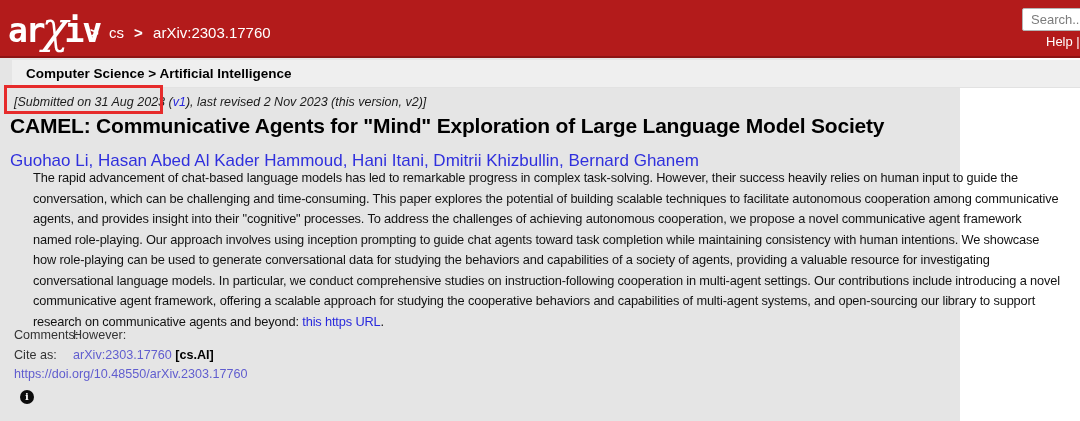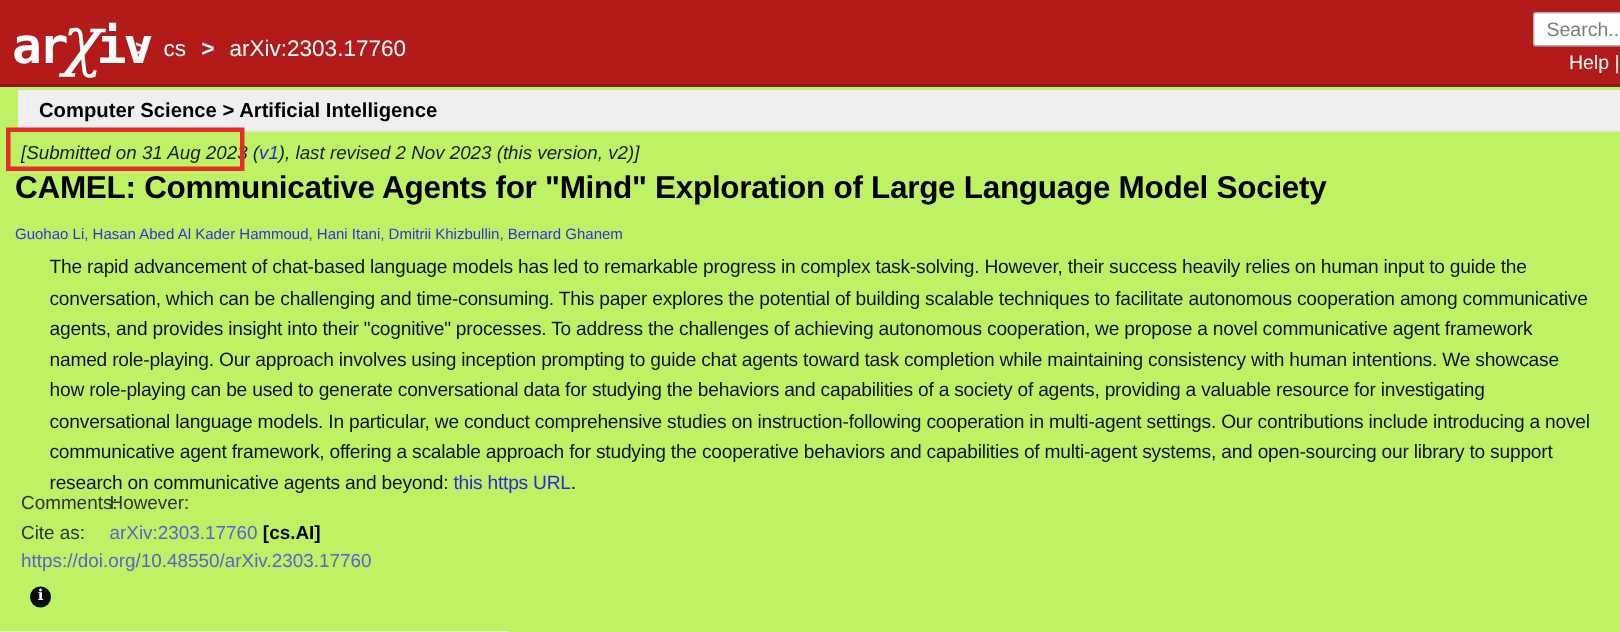--- a/index.html
+++ b/index.html
@@ -1,18 +1,18 @@
 <!DOCTYPE html>
 <html><head>
 <meta charset="utf-8">
 <style>
   * { margin: 0; padding: 0; box-sizing: border-box; }
   html, body { width: 1080px; height: 421px; overflow: hidden; background: #ffffff; }
   body { font-family: "Liberation Sans", sans-serif; position: relative; }
-  .page { position: relative; width: 1080px; height: 421px; background: #bef264; }
+  .page { position: relative; width: 960px; height: 421px; background: #e5e5e5; }
 
   
   .banner {
     position: absolute; left: 0; top: 0; width: 1080px; height: 58px;
     background: #b31b1b; border-bottom: 2px solid #8d1414;
   }
   .logo {
     position: absolute; left: 8px; top: 8px; height: 44px;
     color: #ffffff; white-space: nowrap; display: flex; align-items: center;
   }
@@ -62,21 +62,21 @@
   }
 
   
   .title {
     position: absolute; left: 10px; top: 111px; width: 1040px;
     font-size: 21px; font-weight: bold; color: #000; letter-spacing: -0.2px;
     line-height: 29px; white-space: nowrap;
   }
   .authors {
     position: absolute; left: 10px; top: 151px; width: 1040px;
-    font-size: 10px; color: #3030dd; white-space: nowrap;
+    font-size: 17px; color: #3030dd; white-space: nowrap;
   }
 
   
   .abstract {
     position: absolute; left: 33px; top: 168px; width: 1029px;
     font-size: 12.8px; letter-spacing: -0.15px; line-height: 20.5px; color: #121212;
     text-align: left;
   }
   .abstract a { color: #2929dd; text-decoration: none; }
 

